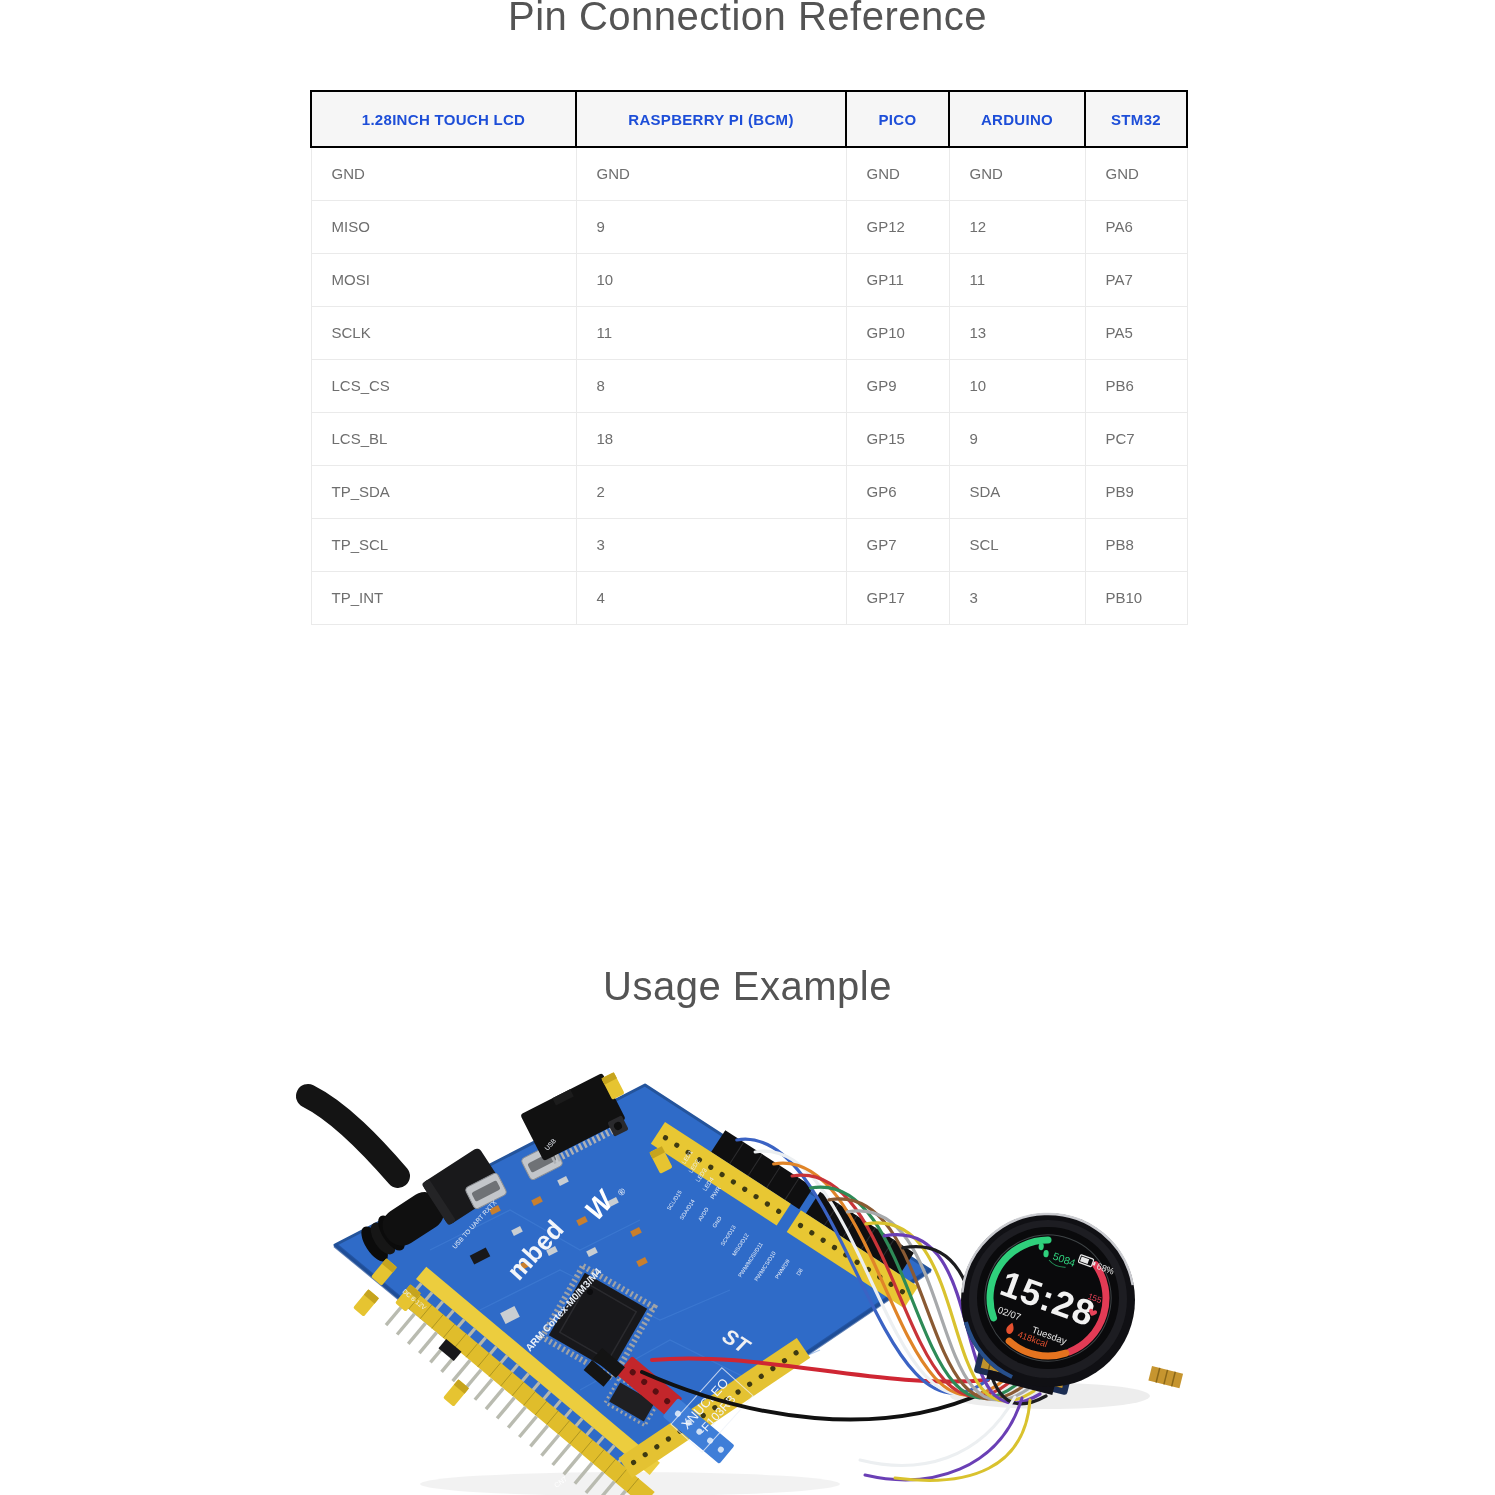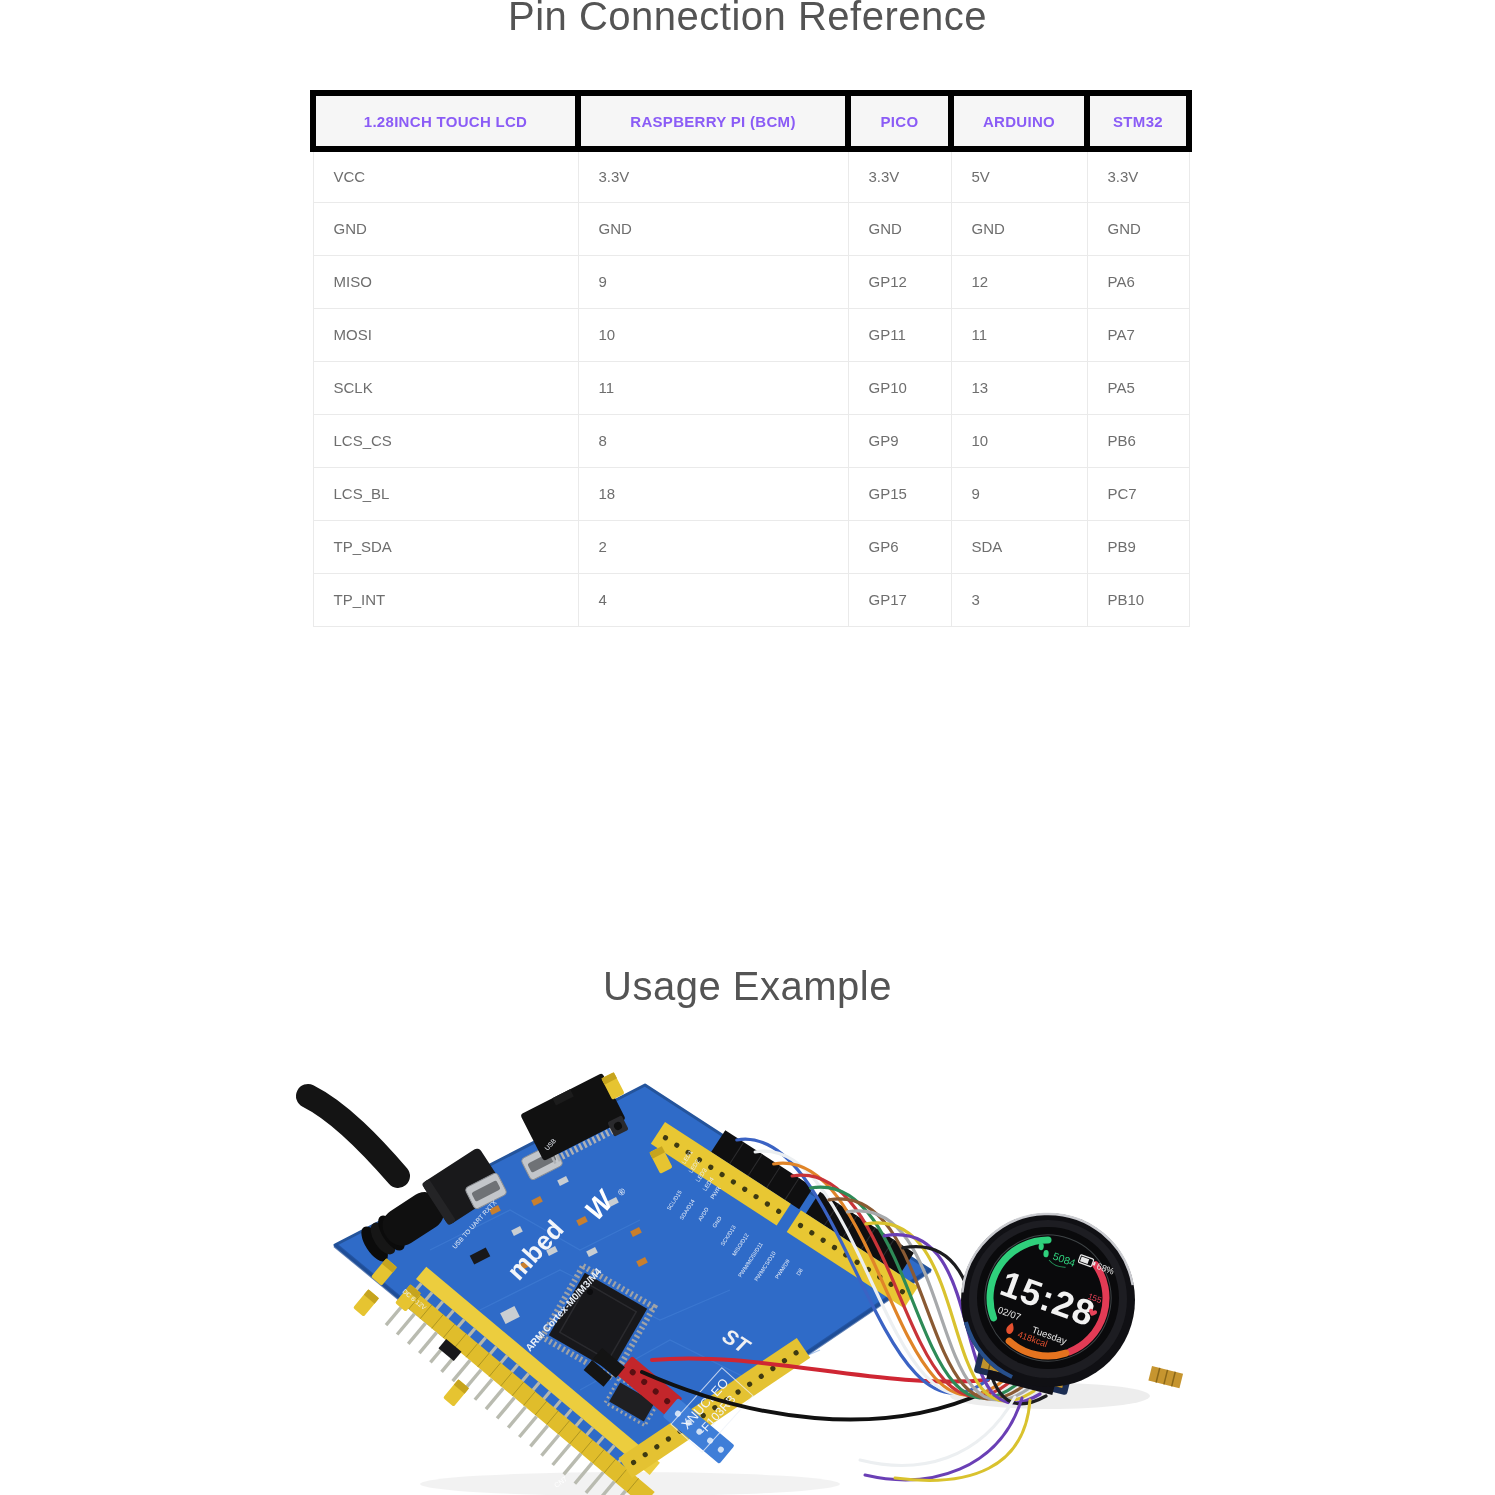--- a/index.html
+++ b/index.html
@@ -17,22 +17,22 @@
   }
   #title-pins { top:-6px; }
   #title-usage { top:964px; }
   table.pin-table {
     position:absolute; left:310px; top:90px; width:876px;
     border-collapse:collapse; table-layout:fixed;
     font-size:15px;
   }
   table.pin-table th {
     height:56px; background:#f6f6f6;
-    border:6px solid #000000;
-    color:#8b5cf6; font-weight:bold; text-align:center;
+    border:2px solid #000000;
+    color:#1d4ed8; font-weight:bold; text-align:center;
     letter-spacing:0.3px;
   }
   table.pin-table td {
     height:53px; border:1px solid #eaeaea;
     color:#6e6e6e; text-align:left; padding-left:20px;
     background:#ffffff;
   }
   #usage-photo { position:absolute; left:280px; top:1060px; }
   svg text { font-family:"Liberation Sans", sans-serif; }
 </style>
@@ -53,27 +53,20 @@
       <tr>
         <th>1.28INCH TOUCH LCD</th>
         <th>RASPBERRY PI (BCM)</th>
         <th>PICO</th>
         <th>ARDUINO</th>
         <th>STM32</th>
       </tr>
     </thead>
   <tbody>
       <tr>
-        <td>VCC</td>
-        <td>3.3V</td>
-        <td>3.3V</td>
-        <td>5V</td>
-        <td>3.3V</td>
-      </tr>
-      <tr>
         <td>GND</td>
         <td>GND</td>
         <td>GND</td>
         <td>GND</td>
         <td>GND</td>
       </tr>
       <tr>
         <td>MISO</td>
         <td>9</td>
         <td>GP12</td>
@@ -107,20 +100,27 @@
         <td>GP15</td>
         <td>9</td>
         <td>PC7</td>
       </tr>
       <tr>
         <td>TP_SDA</td>
         <td>2</td>
         <td>GP6</td>
         <td>SDA</td>
         <td>PB9</td>
+      </tr>
+      <tr>
+        <td>TP_SCL</td>
+        <td>3</td>
+        <td>GP7</td>
+        <td>SCL</td>
+        <td>PB8</td>
       </tr>
       <tr>
         <td>TP_INT</td>
         <td>4</td>
         <td>GP17</td>
         <td>3</td>
         <td>PB10</td>
       </tr>
     </tbody>
 </table>

